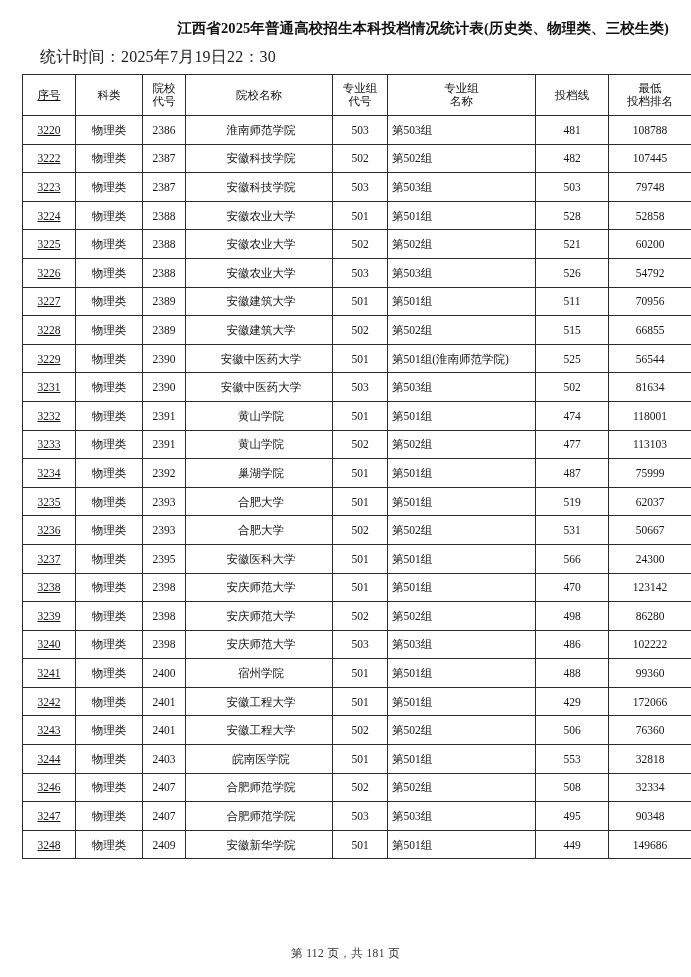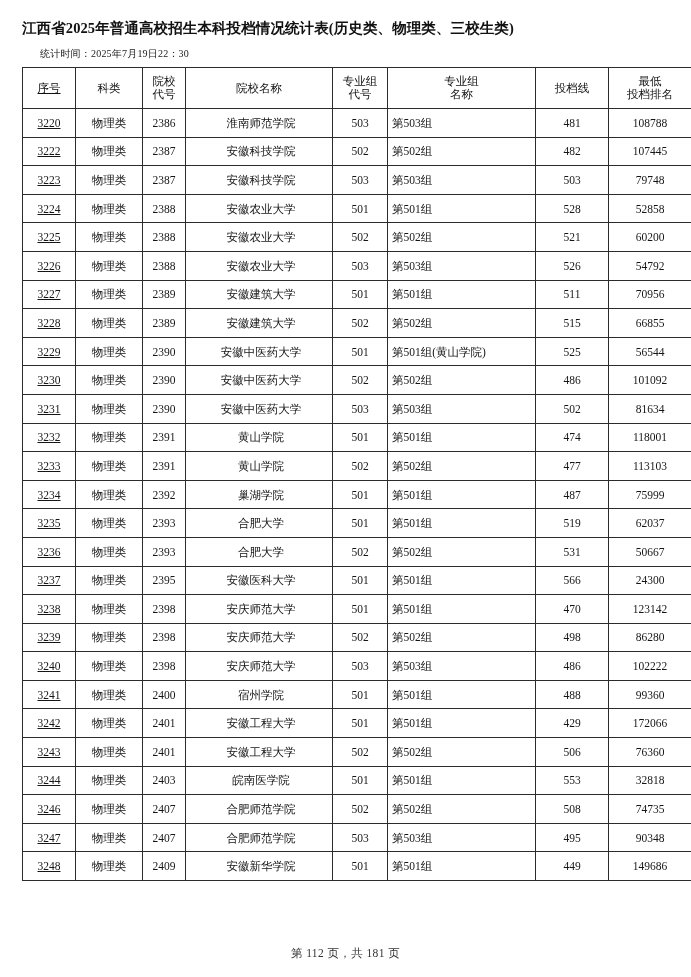--- a/index.html
+++ b/index.html
@@ -16,30 +16,30 @@
     overflow: hidden;
   }
   .page {
     width: 691px;
     height: 977px;
     box-sizing: border-box;
     padding: 0 22px;
     position: relative;
   }
   .doc-title {
-    text-align: left;
+    text-align: right;
     font-size: 14.5px;
     font-weight: bold;
     letter-spacing: 0.1px;
     padding-top: 19px;
     color: #111;
     font-family: "Liberation Serif", "DejaVu Serif", serif;
   }
   .stat-time {
-    font-size: 10px;
+    font-size: 16px;
     margin-top: 9px;
     margin-bottom: 6px;
     padding-left: 18px;
     color: #222;
     letter-spacing: 0.2px;
   }
   table.data-table {
     border-collapse: collapse;
     width: 647px;
     table-layout: fixed;
@@ -199,39 +199,29 @@
           <td class="c-gname">第502组</td>
           <td class="c-score">515</td>
           <td class="c-rank">66855</td>
         </tr>
         <tr>
           <td class="c-seq">3229</td>
           <td class="c-cat">物理类</td>
           <td class="c-ccode">2390</td>
           <td class="c-cname">安徽中医药大学</td>
           <td class="c-gcode">501</td>
-          <td class="c-gname">第501组(黄山学院)</td>
+          <td class="c-gname">第501组(淮南师范学院)</td>
           <td class="c-score">525</td>
           <td class="c-rank">56544</td>
         </tr>
         <tr>
-          <td class="c-seq">3230</td>
+          <td class="c-seq">3231</td>
           <td class="c-cat">物理类</td>
           <td class="c-ccode">2390</td>
           <td class="c-cname">安徽中医药大学</td>
-          <td class="c-gcode">502</td>
-          <td class="c-gname">第502组</td>
-          <td class="c-score">486</td>
-          <td class="c-rank">101092</td>
-        </tr>
-        <tr>
-          <td class="c-seq">3231</td>
-          <td class="c-cat">物理类</td>
-          <td class="c-ccode">2390</td>
-          <td class="c-cname">安徽中医药大学</td>
           <td class="c-gcode">503</td>
           <td class="c-gname">第503组</td>
           <td class="c-score">502</td>
           <td class="c-rank">81634</td>
         </tr>
         <tr>
           <td class="c-seq">3232</td>
           <td class="c-cat">物理类</td>
           <td class="c-ccode">2391</td>
           <td class="c-cname">黄山学院</td>
@@ -361,21 +351,21 @@
           <td class="c-rank">32818</td>
         </tr>
         <tr>
           <td class="c-seq">3246</td>
           <td class="c-cat">物理类</td>
           <td class="c-ccode">2407</td>
           <td class="c-cname">合肥师范学院</td>
           <td class="c-gcode">502</td>
           <td class="c-gname">第502组</td>
           <td class="c-score">508</td>
-          <td class="c-rank">74735</td>
+          <td class="c-rank">32334</td>
         </tr>
         <tr>
           <td class="c-seq">3247</td>
           <td class="c-cat">物理类</td>
           <td class="c-ccode">2407</td>
           <td class="c-cname">合肥师范学院</td>
           <td class="c-gcode">503</td>
           <td class="c-gname">第503组</td>
           <td class="c-score">495</td>
           <td class="c-rank">90348</td>

